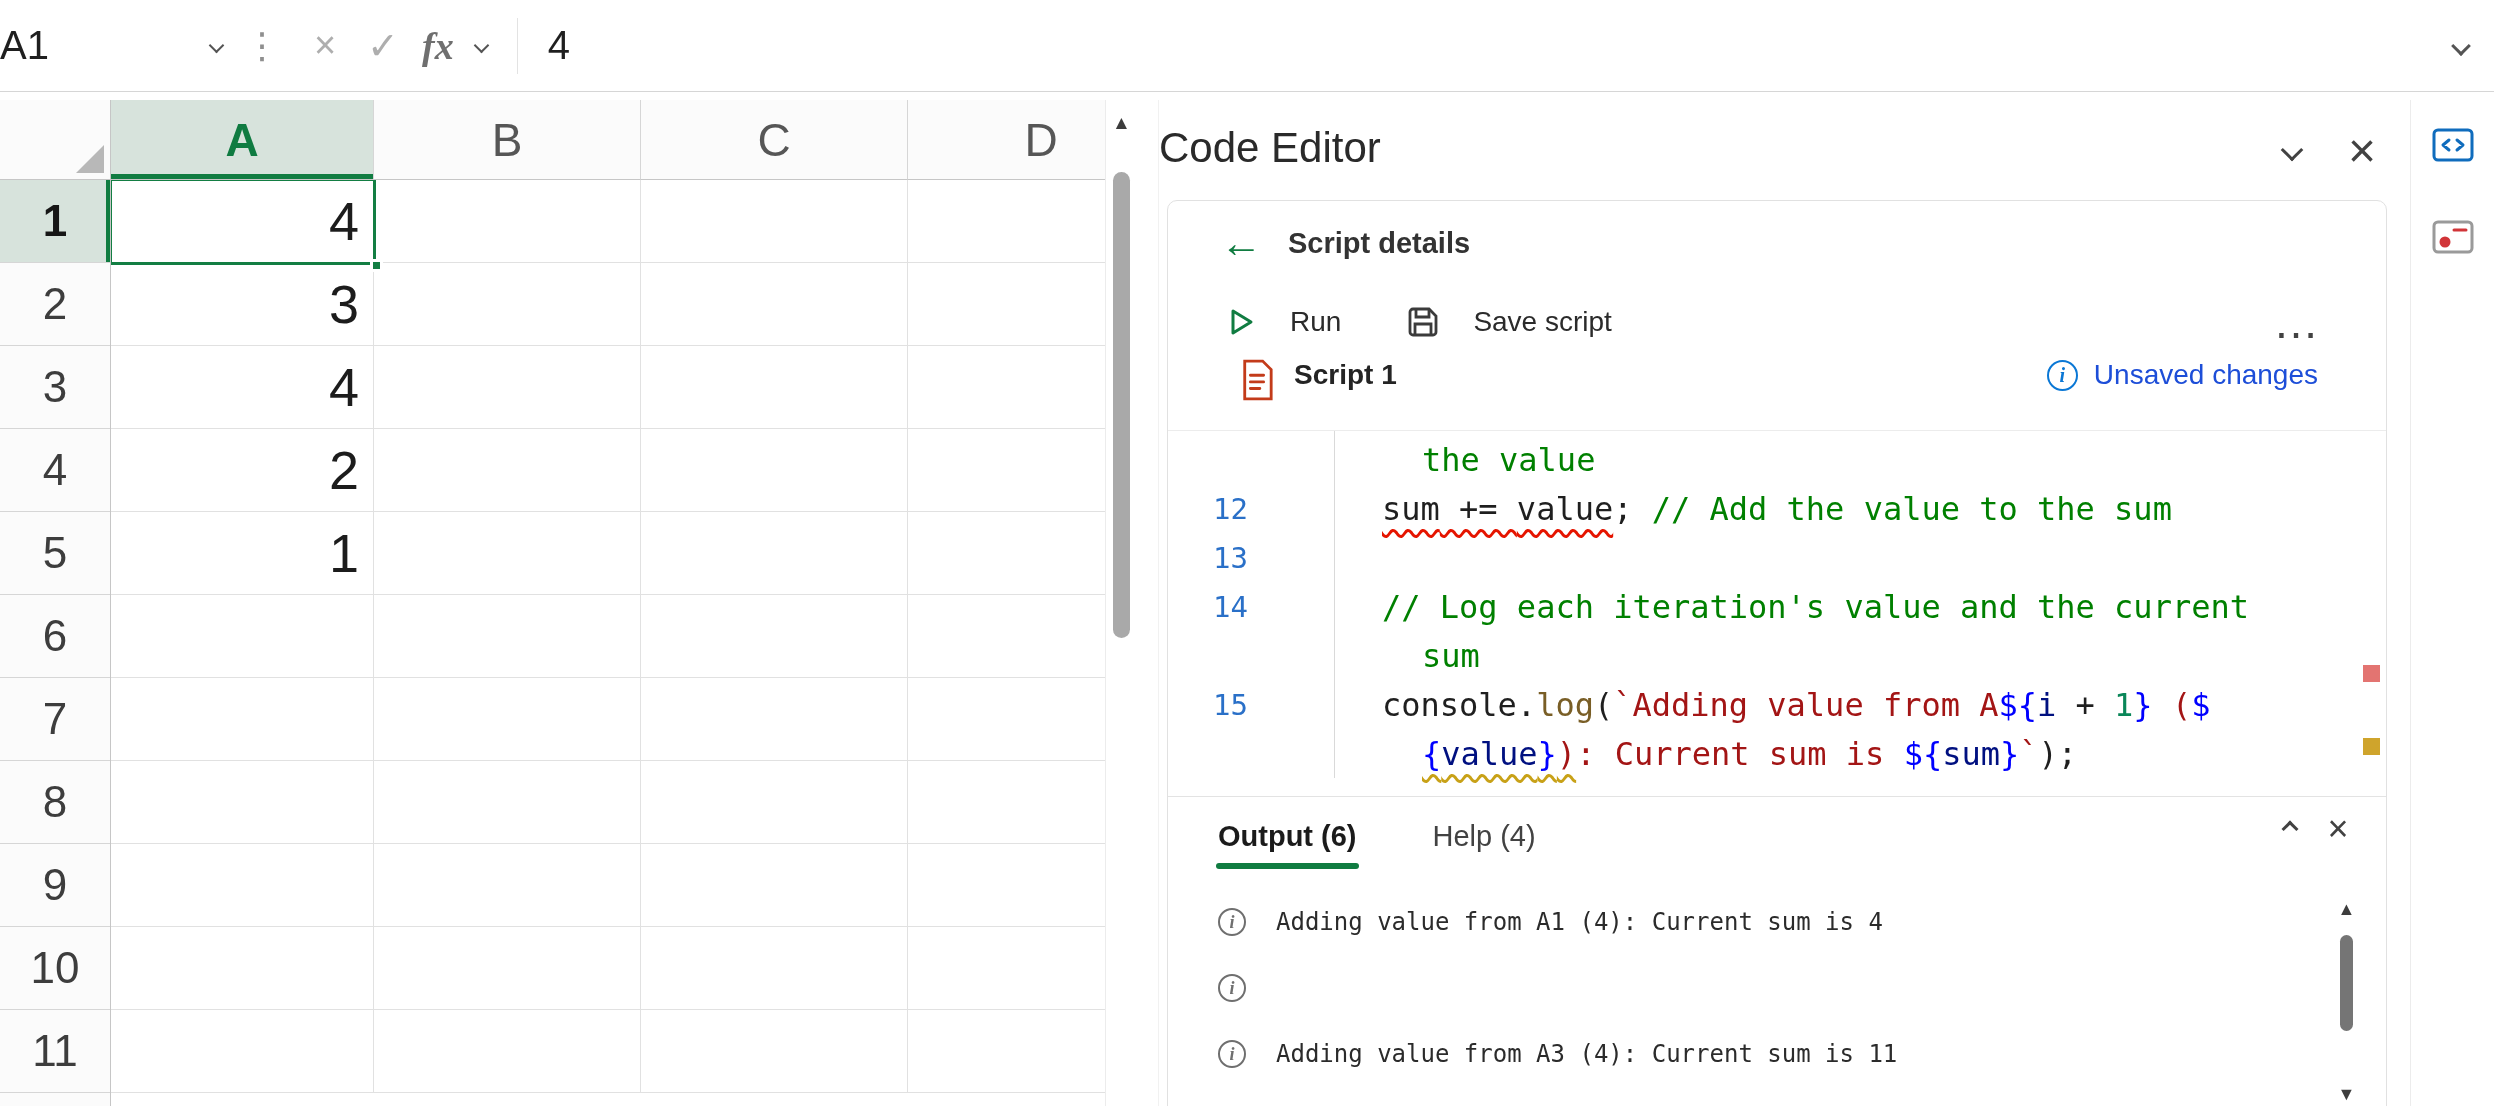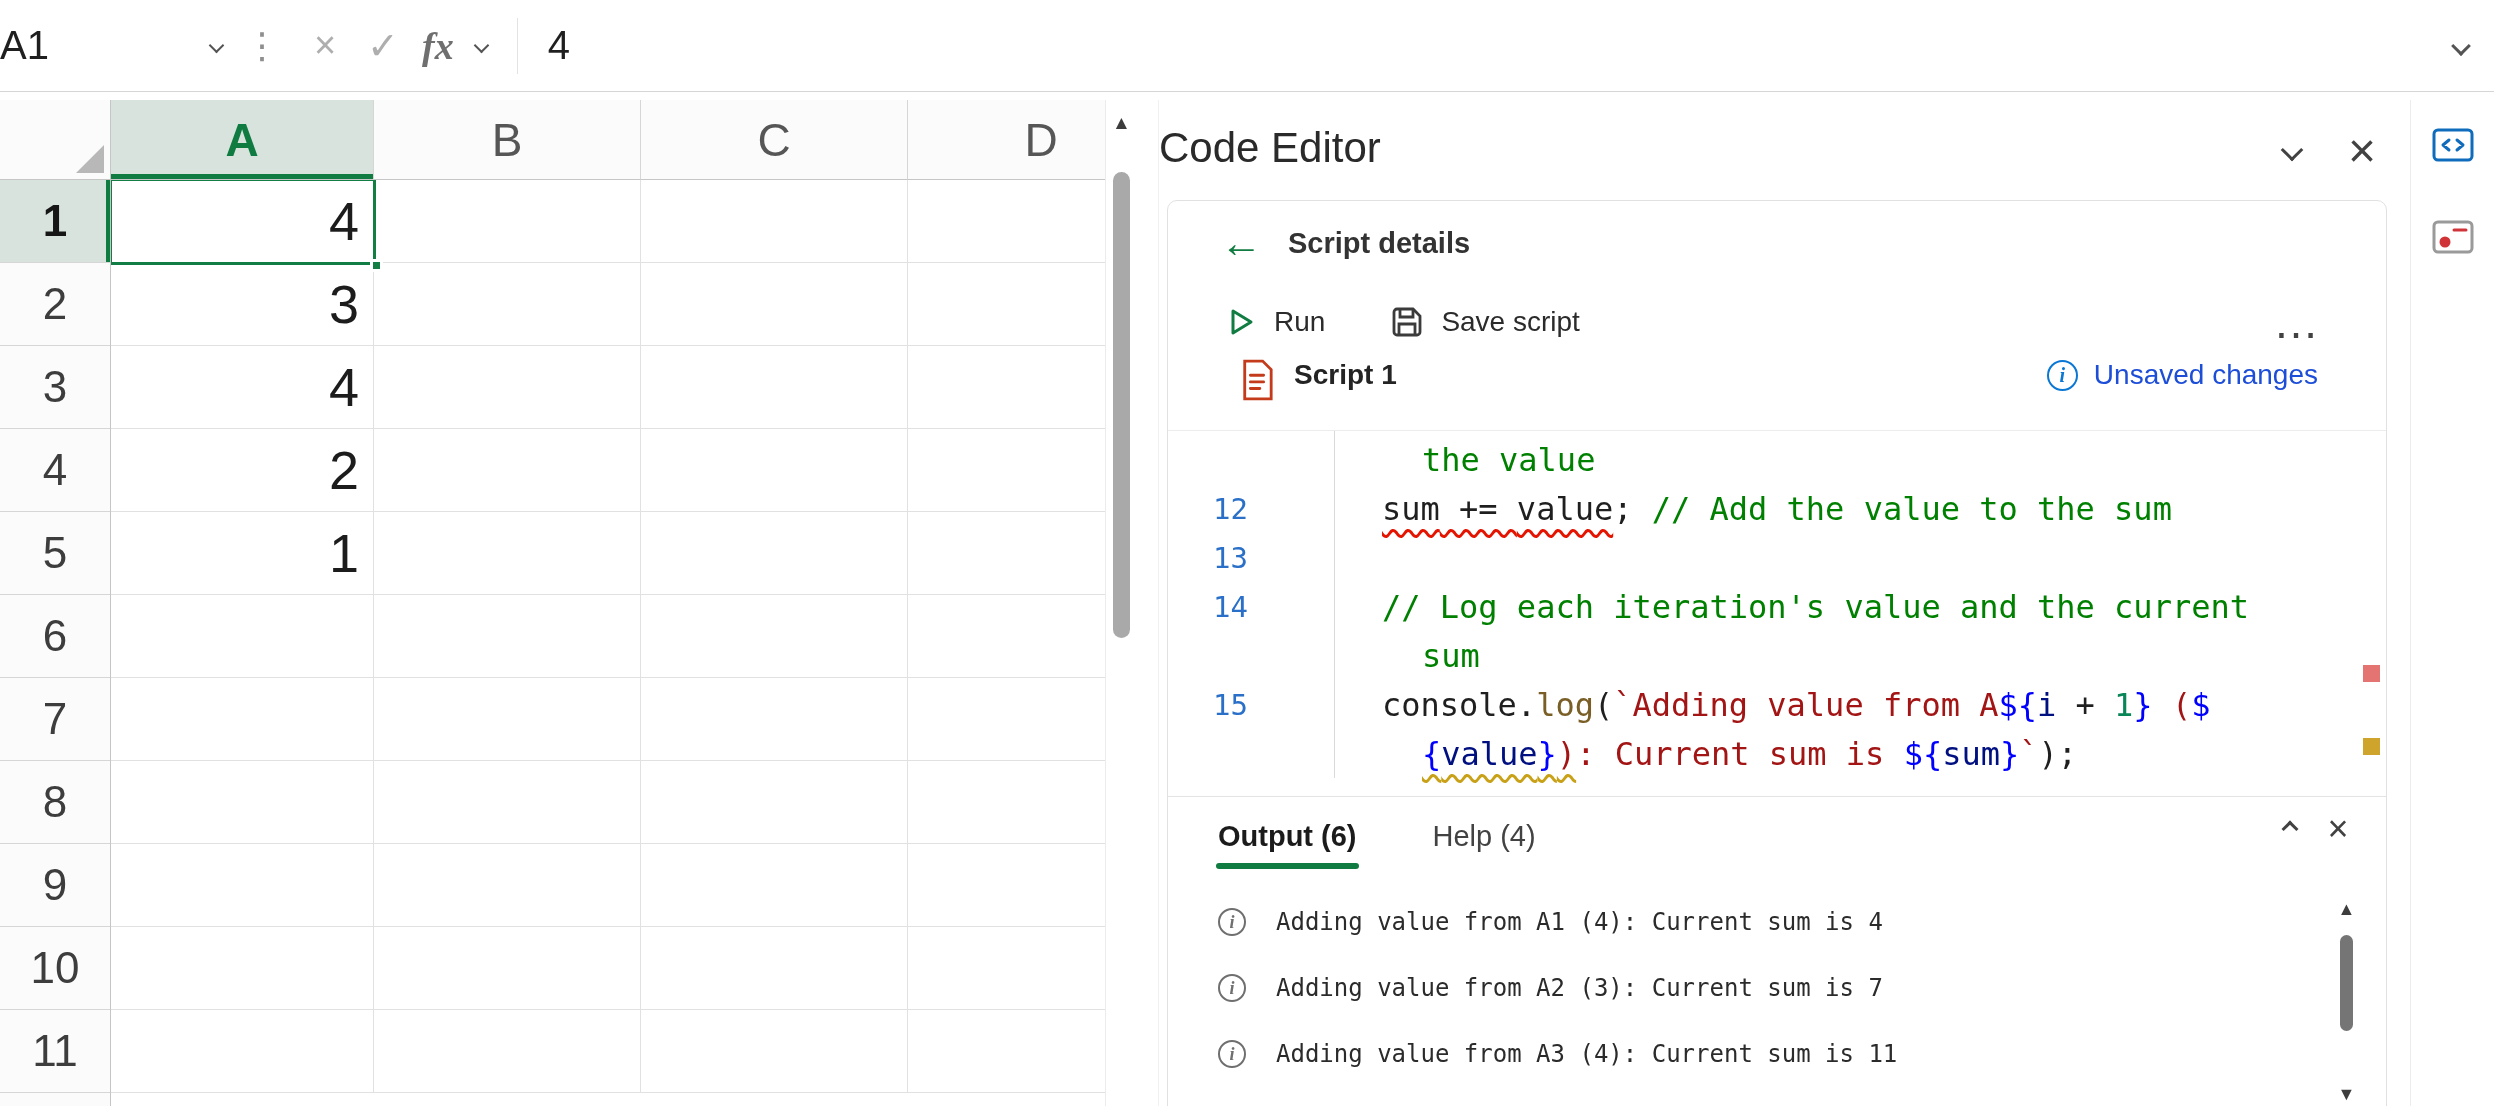--- a/index.html
+++ b/index.html
@@ -65,21 +65,21 @@
     justify-content:center;color:#424242}
   .panel-hbtn .chev{width:16px;height:16px;border-color:#424242}
   .panel-hbtn.collapse{right:92px}
   .panel-hbtn.close{right:22px;font-size:48px;font-weight:300}
   .card{position:absolute;left:8px;top:100px;width:1220px;height:916px;border:1px solid #e1e1e1;
     border-radius:10px;overflow:hidden;background:#fff}
   .script-details{height:84px;display:flex;align-items:center;padding-left:52px;gap:26px}
   .back-arrow{font-size:42px;color:#107c41;line-height:1}
   .script-details-label{font-size:29px;font-weight:600;color:#333}
   .toolbar{height:74px;display:flex;align-items:center;padding-left:56px;position:relative}
-  .run-btn,.save-btn{display:flex;align-items:center;gap:16px}
+  .run-btn,.save-btn{display:flex;align-items:center;gap:32px}
   .save-btn{margin-left:64px}
   .tool-label{font-size:28px;color:#2b2b2b}
   .more-btn{position:absolute;right:64px;top:0;height:74px;display:flex;align-items:center;
     font-size:46px;color:#424242;letter-spacing:3px}
   .script-row{height:72px;display:flex;align-items:flex-start;padding:0 68px 0 72px;
     border-bottom:1px solid #ececec}
   .script-name{font-size:28px;font-weight:600;color:#242424;margin-left:20px}
   .status{margin-left:auto;display:flex;align-items:center;gap:16px}
   .status-label{font-size:28px;color:#1d4ed8}
   .info-blue{width:31px;height:31px;border:2.5px solid #0a77d5;border-radius:50%;color:#0a77d5;
@@ -343,21 +343,20 @@
         <span class="chev up"></span>
       </div>
       <div class="out-btn close">×</div>
       <div class="output-list">
           <div class="out-row">
             <div class="info-circle">i</div>
             <div class="out-text">Adding value from A1 (4): Current sum is 4</div>
           </div>
           <div class="out-row">
             <div class="info-circle">i</div>
-            <div class="out-text">Adding value from A2 (3): Current sum is 7</div>
           </div>
           <div class="out-row">
             <div class="info-circle">i</div>
             <div class="out-text">Adding value from A3 (4): Current sum is 11</div>
           </div>
         </div>
       <div class="o-scroll">
         <div class="tri up">▲</div>
         <div class="o-thumb"></div>
         <div class="tri down">▼</div>

